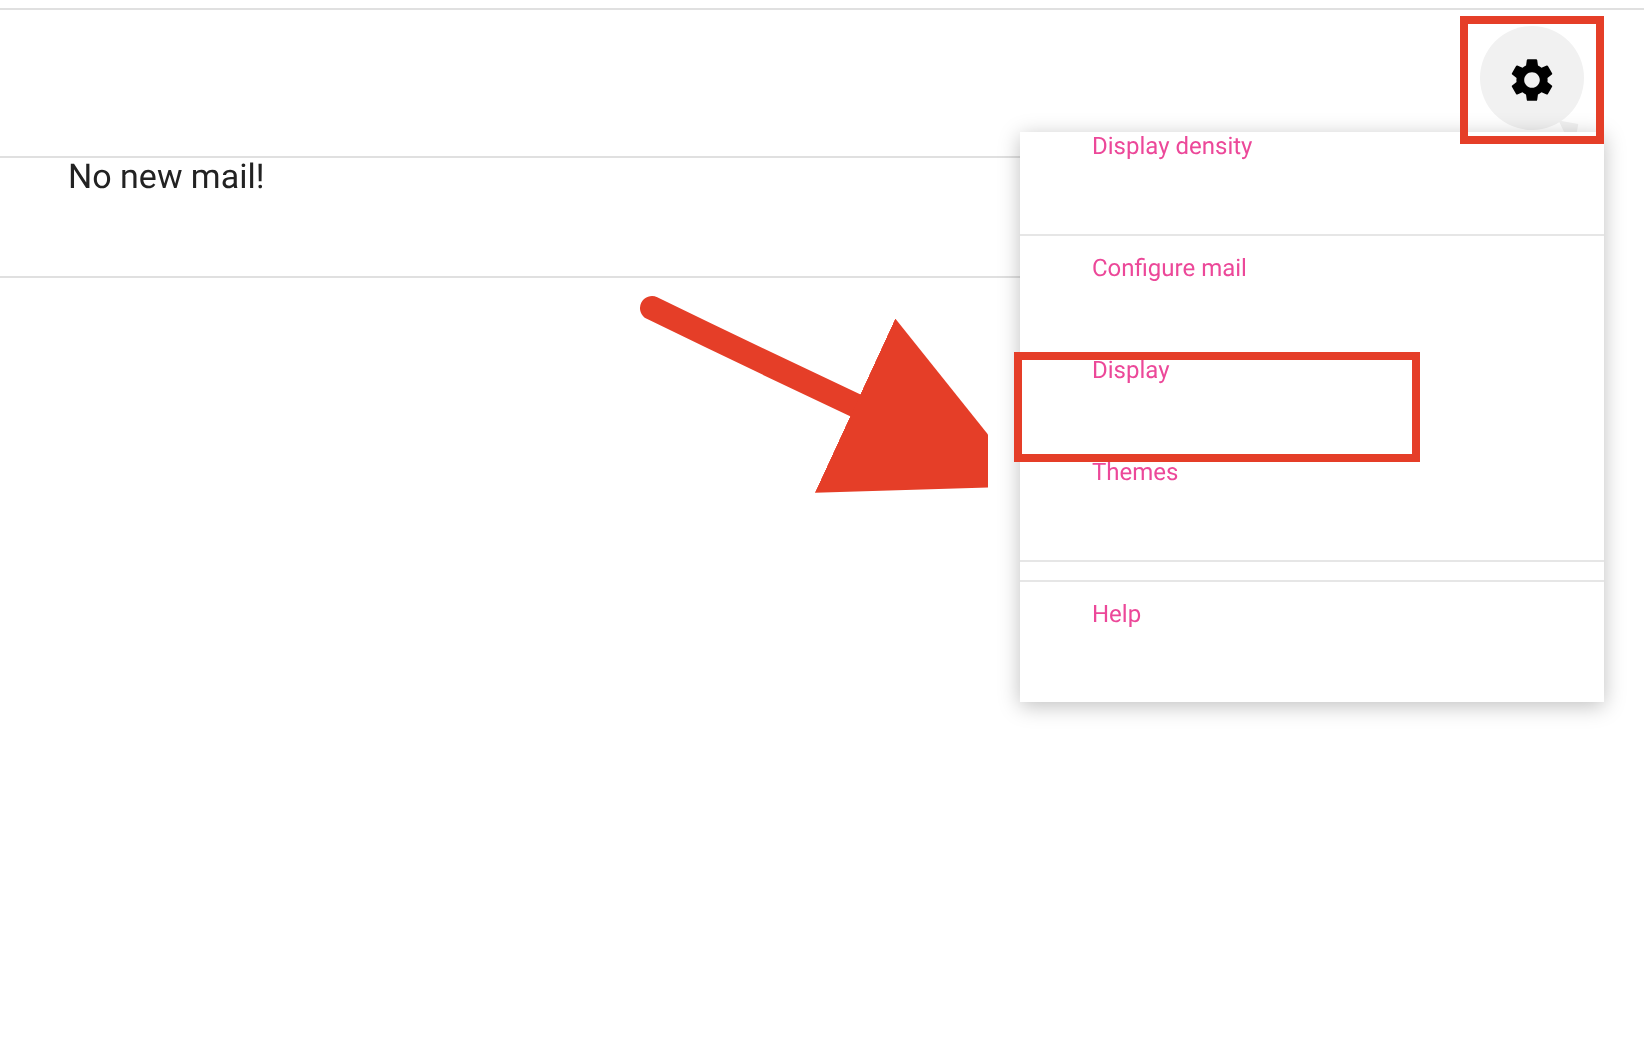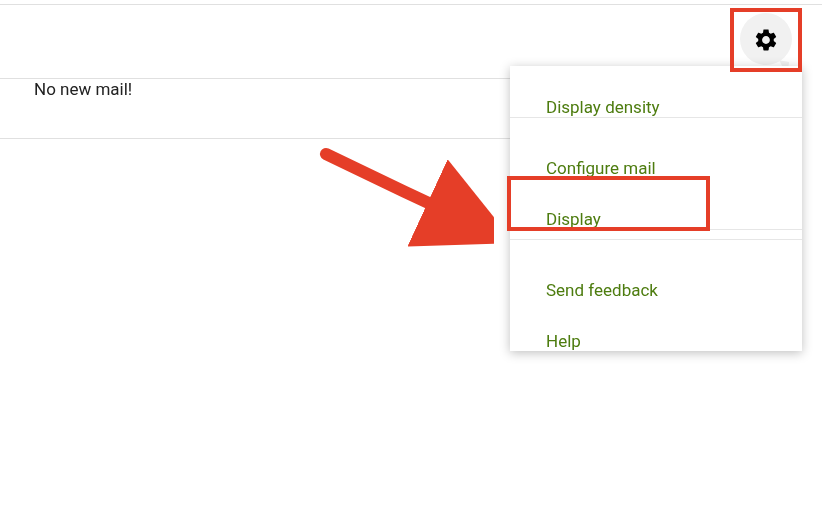--- a/index.html
+++ b/index.html
@@ -87,24 +87,24 @@
       top: 66px;
       right: 20px;
       width: 292px;
       background: #ffffff;
       box-shadow: 0 2px 10px rgba(0,0,0,0.25);
       z-index: 4;
     }
     .menu-item {
       height: 51px;
       display: flex;
-      align-items: flex-end;
+      align-items: flex-start;
       padding-left: 36px;
-      font-size: 17px;
-      color: #4d7c0f;
+      font-size: 12px;
+      color: #ec4899;
       cursor: pointer;
       position: relative;
     }
     .menu-divider {
       height: 10px;
       border-top: 1px solid #e6e6e6;
       margin: 0;
     }
     .item-highlight {
       position: absolute;
@@ -161,25 +161,25 @@
     <span>Display density</span>
   </div>
   <div class="menu-divider"></div>
   <div class="menu-item">
     <span>Configure mail</span>
   </div>
   <div class="menu-item">
     <div class="item-highlight"></div>
     <span>Display</span>
   </div>
+  <div class="menu-item">
+    <span>Themes</span>
+  </div>
   <div class="menu-divider"></div>
   <div class="menu-divider"></div>
-  <div class="menu-item">
-    <span>Send feedback</span>
-  </div>
   <div class="menu-item">
     <span>Help</span>
   </div>
 </div>
 
 <svg class="arrow" viewBox="0 0 180 110">
   <defs>
     <marker id="arrowhead" markerWidth="8" markerHeight="8" refX="5" refY="4" orient="auto">
       <polygon points="0 0, 8 4, 0 8" fill="#e53e28"></polygon>
     </marker>

